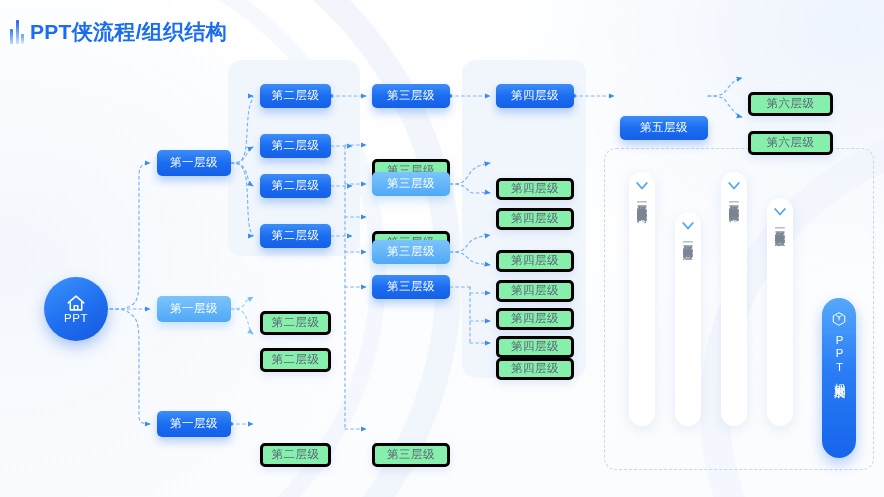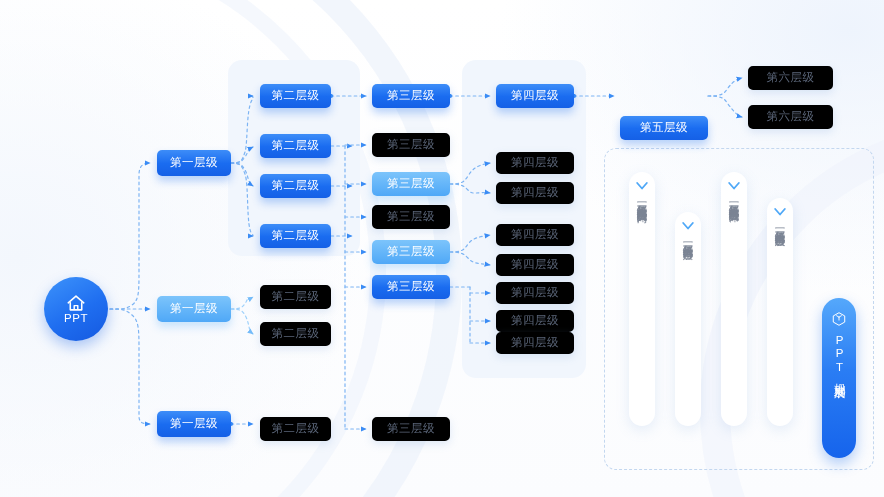--- a/index.html
+++ b/index.html
@@ -42,22 +42,22 @@
   .node{position:absolute;display:flex;align-items:center;justify-content:center;
         border-radius:5px;font-size:11.5px;line-height:1;white-space:nowrap;
         letter-spacing:.5px;box-sizing:border-box;}
   .node.blue{
      background:linear-gradient(180deg,#3d8df8 0%,#1a6cf0 52%,#1560e6 100%);
      color:#fff;box-shadow:0 5px 9px rgba(26,108,240,.30);}
   .node.cyan{
      background:linear-gradient(180deg,#7cc4fb 0%,#4fa8f7 100%);
      color:#fff;box-shadow:0 5px 9px rgba(79,168,247,.28);}
   .node.white{
-     background:#000000;color:#5a6578;
-     box-shadow:0 3px 8px rgba(120,160,215,.22);border:3px solid #000000;}
+     background:#86efac;color:#5a6578;
+     box-shadow:0 3px 8px rgba(120,160,215,.22);border:3px solid #000000;margin-top:26px;}
 
   
   .vcard{position:absolute;background:#ffffff;border-radius:20px;
          box-shadow:0 4px 14px rgba(130,170,220,.20);
          display:flex;flex-direction:column;align-items:center;
          padding-top:9px;box-sizing:border-box;overflow:hidden;}
   .vcard .vicon{width:12px;height:10px;margin-bottom:5px;flex:none;}
   .vcard .vtext{writing-mode:vertical-rl;text-orientation:upright;
         font-size:10.5px;line-height:1.42;color:#7b8494;letter-spacing:.5px;
         height:100%;}
@@ -154,20 +154,28 @@
       <path d="M470,321 L490,321" marker-end="url(#ar)"></path>
       <path d="M470,343 L490,343" marker-end="url(#ar)"></path>
 
       <path d="M574,96 L614,96" marker-end="url(#ar)" marker-start="url(#dotS)"></path>
 
       <path d="M708,96 C722,96 724,94 728,88 C734,80 738,79 742,78" marker-end="url(#ar)"></path>
       <path d="M708,96 C722,96 724,98 728,104 C734,112 738,116 742,117" marker-end="url(#ar)"></path>
     </g>
   </svg>
 
+  <div class="header">
+    <span class="bars">
+      <i></i>
+        <i></i>
+        <i></i>
+    </span>
+    <span class="title">PPT侠流程/组织结构</span>
+  </div>
 
   <div class="root" style="left:44px;top:277px;">
     <svg class="home" viewBox="0 0 24 22">
       <path d="M2.5 10.8 L12 2.6 L21.5 10.8" fill="none" stroke="#fff" stroke-width="1.9" stroke-linecap="round" stroke-linejoin="round"></path>
       <path d="M5 10.6 L5 19.4 L19 19.4 L19 10.6" fill="none" stroke="#fff" stroke-width="1.9" stroke-linecap="round" stroke-linejoin="round"></path>
       <path d="M9.8 19.4 L9.8 14.2 L14.2 14.2 L14.2 19.4" fill="none" stroke="#fff" stroke-width="1.8" stroke-linejoin="round"></path>
     </svg>
     <span class="lbl">PPT</span>
   </div>
 

